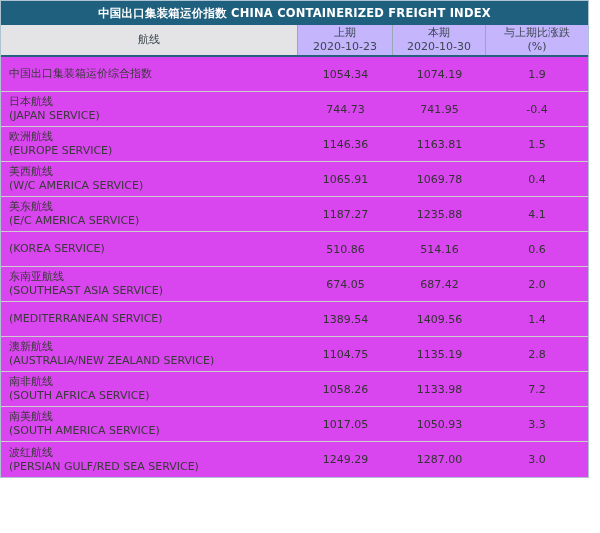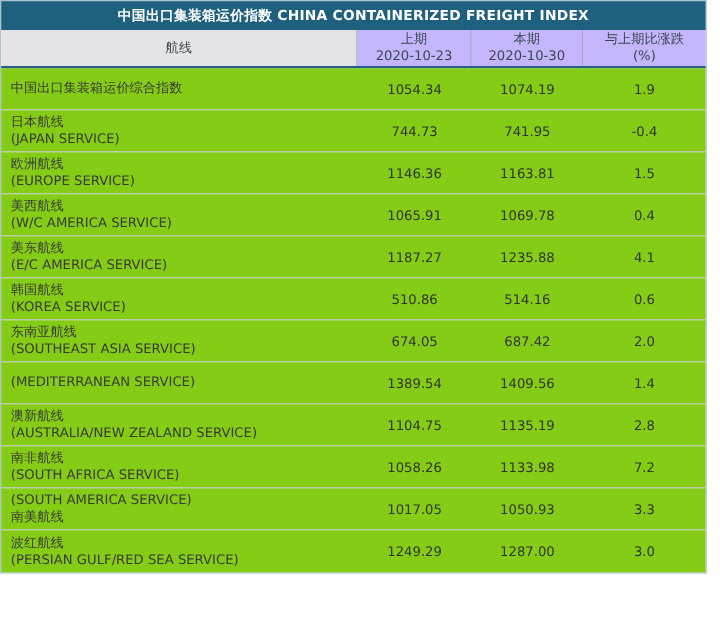--- a/index.html
+++ b/index.html
@@ -45,21 +45,21 @@
     font-size: 11px;
     line-height: 1.25;
     color: #3b4750;
     background: #c4b5fd;
     border-right: 1px solid #97a9b6;
   }
   .header-cell.route-col { background: #e4e4e6; }
   .header-cell:last-child { border-right: none; }
   .data-row {
     min-height: 35px;
-    background: #84cc16;
+    background: #d946ef;
     border-bottom: 1px solid #cccccc;
   }
   .data-row:last-child { border-bottom: none; }
   .route-cell {
     display: flex;
     flex-direction: column;
     justify-content: center;
     padding: 3px 6px 3px 8px;
     font-size: 11px;
     line-height: 1.25;
@@ -146,21 +146,20 @@
       <span>美东航线</span>
       <span>(E/C AMERICA SERVICE)</span>
     </div>
     <div class="num-cell">1187.27</div>
     <div class="num-cell">1235.88</div>
     <div class="num-cell">4.1</div>
   </div>
 
   <div class="grid-row data-row">
     <div class="route-cell">
-      <span>韩国航线</span>
       <span>(KOREA SERVICE)</span>
     </div>
     <div class="num-cell">510.86</div>
     <div class="num-cell">514.16</div>
     <div class="num-cell">0.6</div>
   </div>
 
   <div class="grid-row data-row">
     <div class="route-cell">
       <span>东南亚航线</span>
@@ -195,22 +194,22 @@
       <span>南非航线</span>
       <span>(SOUTH AFRICA SERVICE)</span>
     </div>
     <div class="num-cell">1058.26</div>
     <div class="num-cell">1133.98</div>
     <div class="num-cell">7.2</div>
   </div>
 
   <div class="grid-row data-row">
     <div class="route-cell">
+      <span>南美航线</span>
       <span>(SOUTH AMERICA SERVICE)</span>
-      <span>南美航线</span>
     </div>
     <div class="num-cell">1017.05</div>
     <div class="num-cell">1050.93</div>
     <div class="num-cell">3.3</div>
   </div>
 
 
   <div class="grid-row data-row">
     <div class="route-cell">
       <span>波红航线</span>

